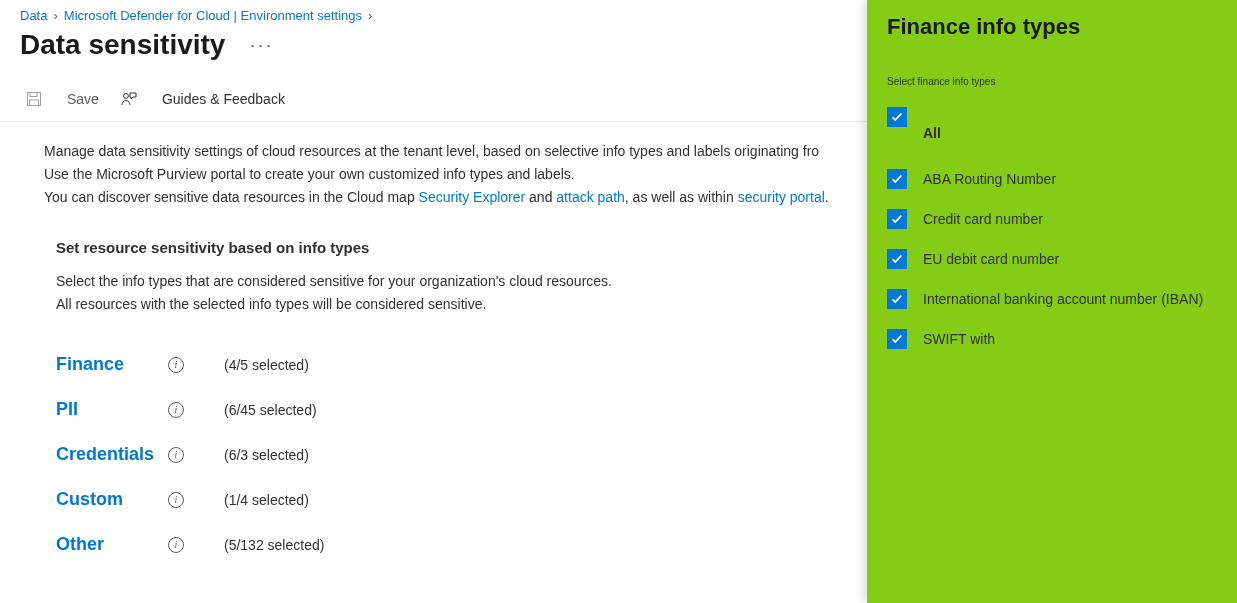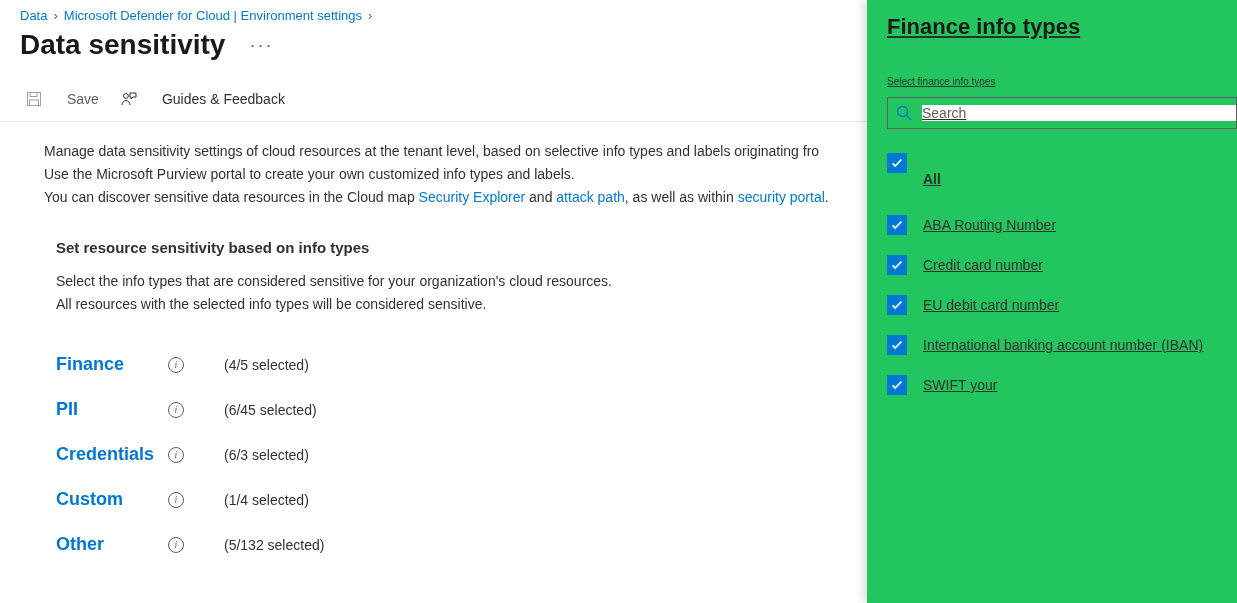--- a/index.html
+++ b/index.html
@@ -123,24 +123,23 @@
     }
     .cat-count { color: #323130; }
 
     
     .panel {
       position: absolute;
       top: 0;
       right: 0;
       width: 370px;
       height: 603px;
-      background: #22c55e;
+      background: #84cc16;
       box-shadow: -3px 0 10px rgba(0,0,0,0.15);
       padding: 14px 0 0 20px;
-      text-decoration: underline;
     }
     .panel h2 {
       font-size: 22px;
       font-weight: 600;
       color: #1b1a19;
       margin-bottom: 36px;
     }
     .panel-sub {
       font-size: 10px;
       color: #323130;
@@ -266,29 +265,20 @@
       <span class="cat-info">i</span>
       <span class="cat-count">(5/132 selected)</span>
     </div>
   </div>
 </div>
 
 <div class="panel">
   <h2>Finance info types</h2>
   <div class="panel-sub">Select finance info types</div>
 
-  <div class="search-box">
-    <span class="search-icon">
-      <svg viewBox="0 0 16 16" fill="none" stroke="#0078d4" stroke-width="1.3">
-          <circle cx="6.5" cy="6.5" r="5"></circle>
-          <line x1="10.5" y1="10.5" x2="15" y2="15"></line>
-        </svg>
-    </span>
-    <input type="text" placeholder="Search" style="">
-  </div>
 
   <div class="check-row bold">
     <span class="checkbox">
       <svg viewBox="0 0 16 16">
           <path d="M3 8.5l3 3 7-7.5" stroke="#fff" stroke-width="2" fill="none"></path>
         </svg>
     </span>
     <span class="lbl">All</span>
   </div>
 
@@ -325,15 +315,15 @@
         </svg>
       </span>
     <span class="lbl">International banking account number (IBAN)</span>
   </div>
   <div class="check-row">
     <span class="checkbox">
         <svg viewBox="0 0 16 16">
           <path d="M3 8.5l3 3 7-7.5" stroke="#fff" stroke-width="2" fill="none"></path>
         </svg>
       </span>
-    <span class="lbl">SWIFT your</span>
+    <span class="lbl">SWIFT with</span>
   </div>
 </div>
 
 </body></html>

